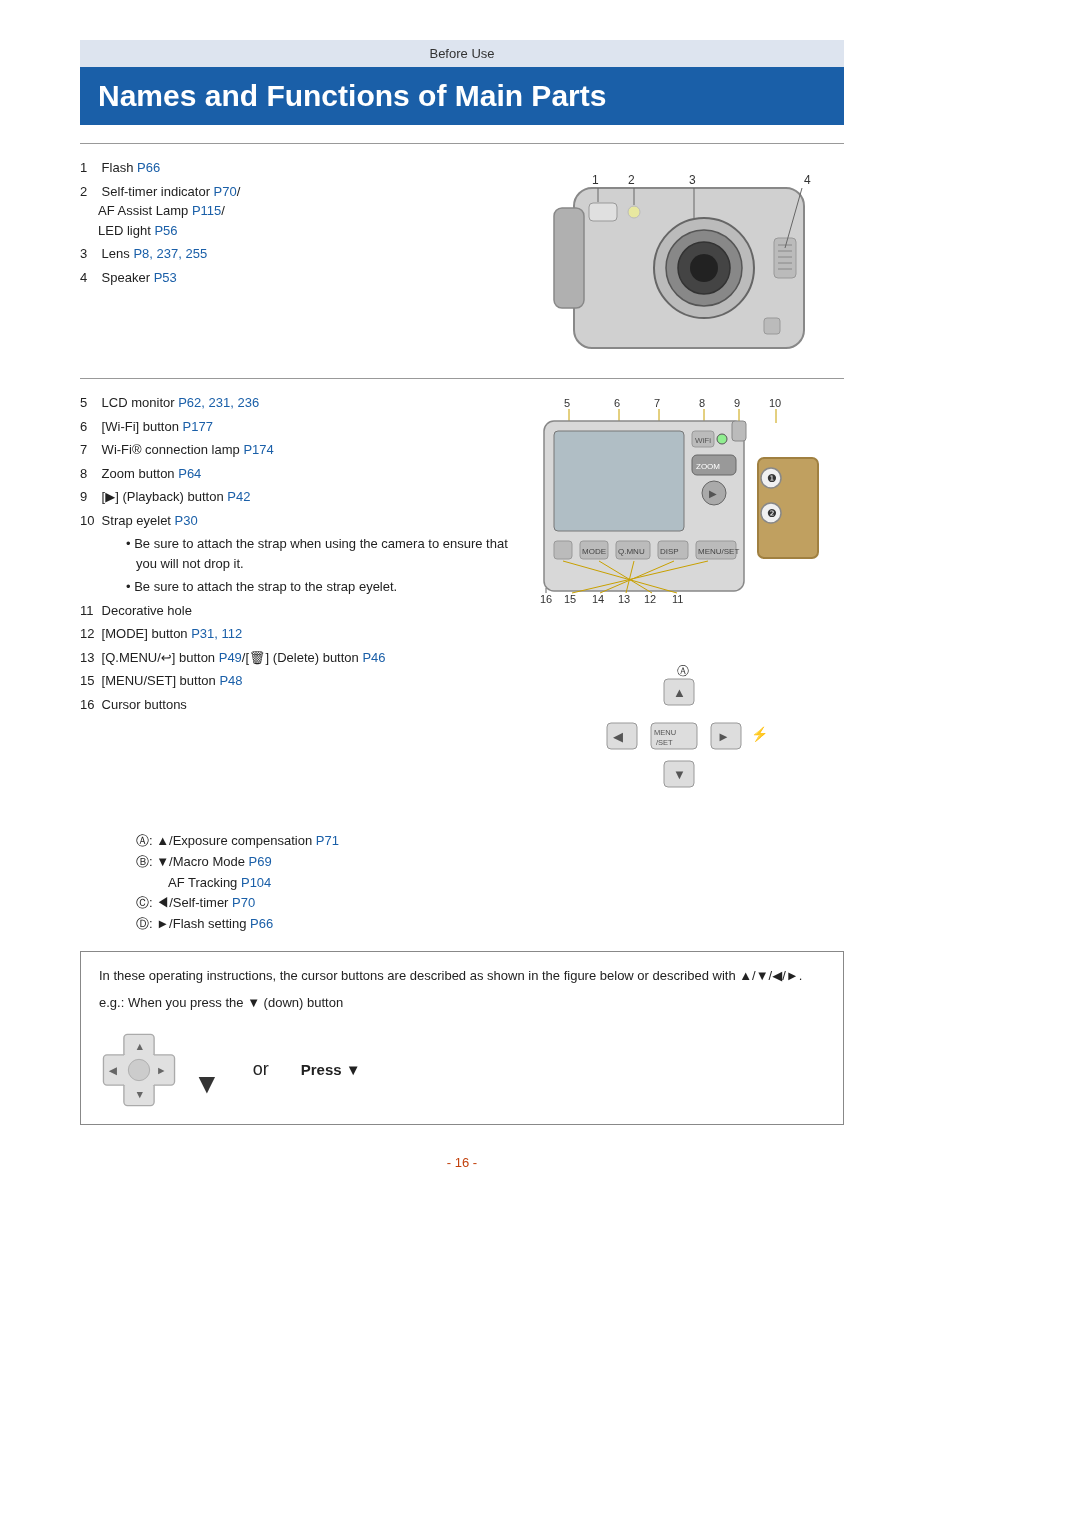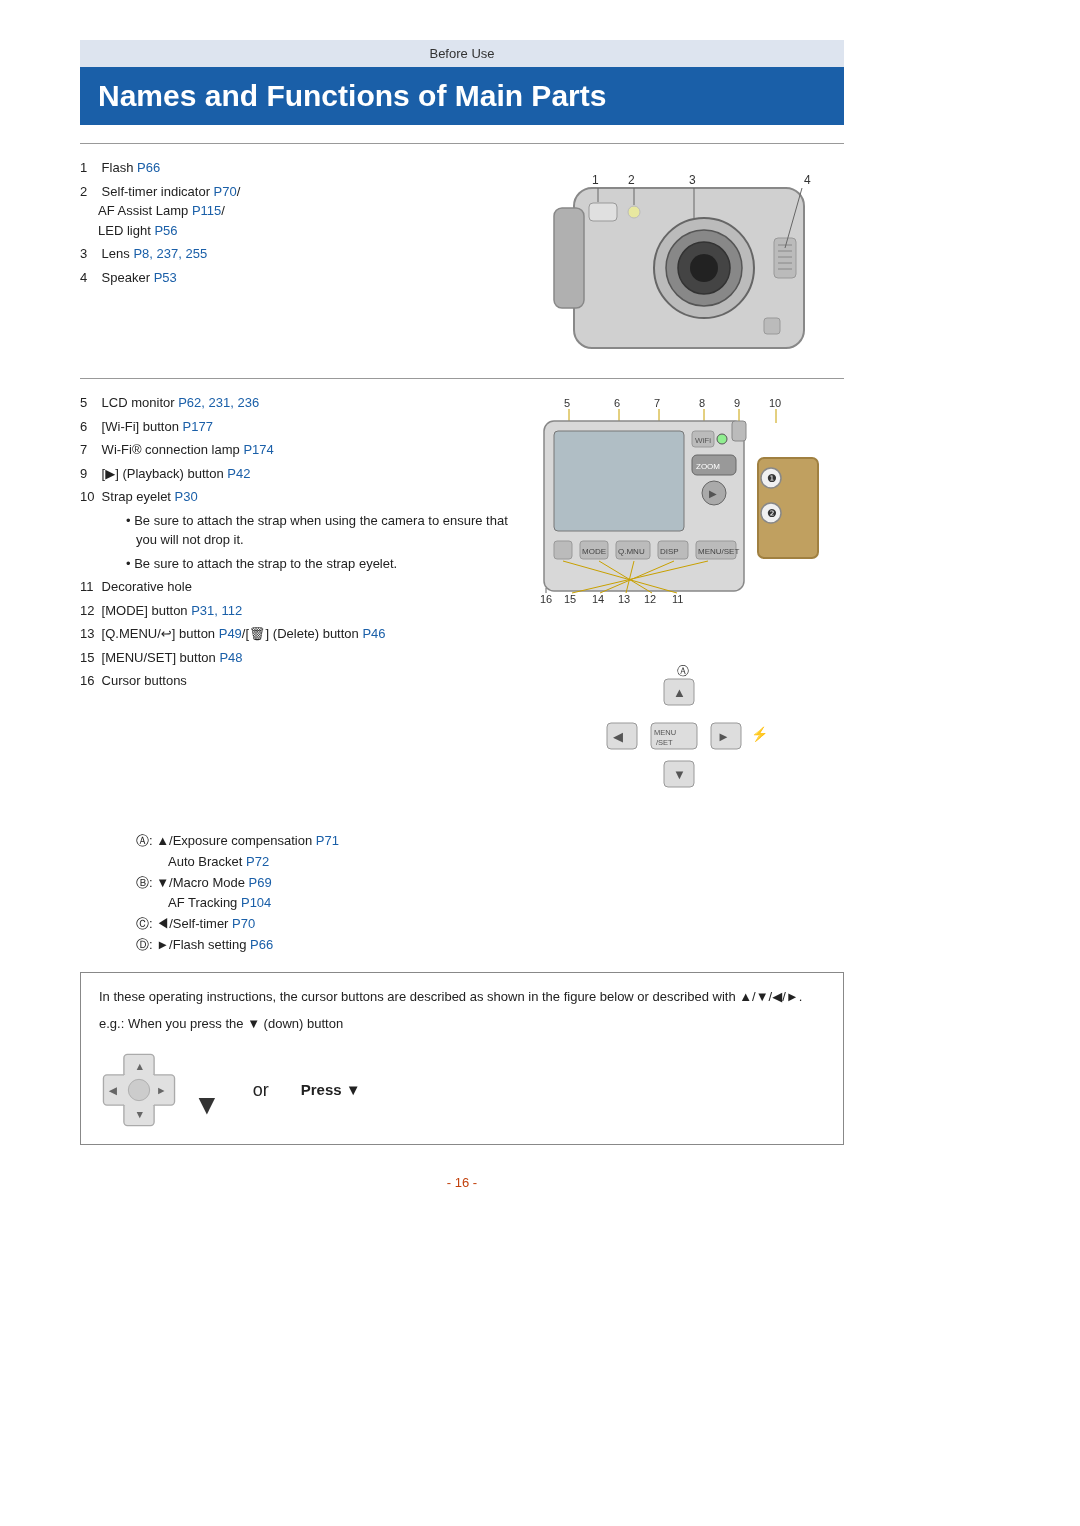--- a/index.html
+++ b/index.html
@@ -189,20 +189,24 @@
         <span class="num">5</span>
         LCD monitor <span class="link">P62, 231, 236</span>
       </li>
       <li>
         <span class="num">6</span>
         [Wi-Fi] button <span class="link">P177</span>
       </li>
       <li>
         <span class="num">7</span>
         Wi-Fi® connection lamp <span class="link">P174</span>
+      </li>
+      <li>
+        <span class="num">8</span>
+        Zoom button <span class="link">P64</span>
       </li>
       <li>
         <span class="num">9</span>
         [▶] (Playback) button <span class="link">P42</span>
       </li>
       <li>
         <span class="num">10</span>
         Strap eyelet <span class="link">P30</span>
       </li>
       <li class="bullet-item">
@@ -322,23 +326,20 @@
         <text x="162" y="78" font-size="14" fill="#333" font-family="Arial">⚡</text>
       </svg>
     </div>
   </div>
 
   <div style="margin-left: 28px; margin-top: 4px; font-size: 13px; line-height: 1.6;">
     <div>
       <span class="indent2">Ⓐ: ▲/Exposure compensation <span class="link">P71</span></span>
     </div>
     <div>
-      <span class="indent3" style="margin-left:60px;">Auto Bracket <span class="link">P72</span></span>
-    </div>
-    <div>
       <span class="indent2">Ⓑ: ▼/Macro Mode <span class="link">P69</span></span>
     </div>
     <div>
       <span class="indent3" style="margin-left:60px;">AF Tracking <span class="link">P104</span></span>
     </div>
     <div>
       <span class="indent2">Ⓒ: ◀/Self-timer <span class="link">P70</span></span>
     </div>
     <div>
       <span class="indent2">Ⓓ: ►/Flash setting <span class="link">P66</span></span>

